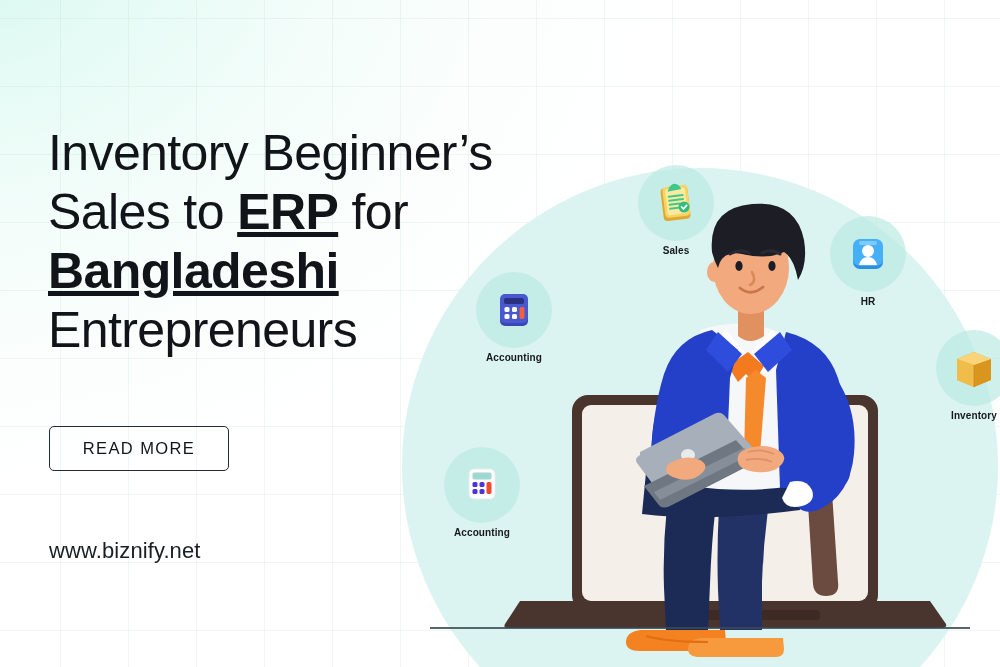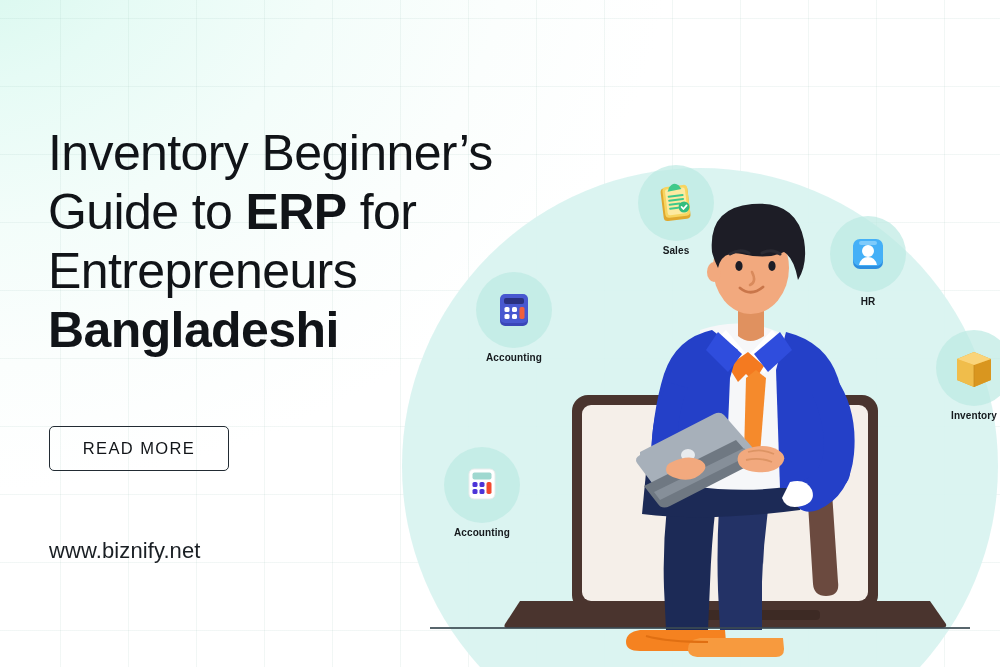--- a/index.html
+++ b/index.html
@@ -60,21 +60,21 @@
     position: absolute;
     left: 48px;
     top: 124px;
     width: 560px;
     font-size: 50px;
     line-height: 59px;
     letter-spacing: -0.6px;
     color: #111418;
     font-weight: 400;
   }
-  .headline b { font-weight: 800; }
+  .headline b { font-weight: 800; text-decoration: underline; }
 
   .read-more {
     position: absolute;
     left: 49px;
     top: 426px;
     width: 180px;
     height: 45px;
     border: 1.6px solid #222b33;
     border-radius: 5px;
     background: transparent;
@@ -228,23 +228,23 @@
       <path d="M748 452 q14 -4 26 2" stroke="#dd9464" stroke-width="1.8" fill="none"></path>
       <path d="M746 460 q14 -3 26 2" stroke="#dd9464" stroke-width="1.8" fill="none"></path>
       <path d="M672 462 q16 -8 28 -2 q9 5 3 12 q-9 10 -24 7 q-13 -3 -13 -9 q0 -6 6 -8 Z" fill="#f2a97e"></path>
     </g>
   </svg>
 
   <div class="ground-line"></div>
 
   <div class="headline">
     <div><span>Inventory Beginner’s</span></div>
-    <div><span>Guide to </span><b>ERP</b><span> for</span></div>
+    <div><span>Sales to </span><b>ERP</b><span> for</span></div>
+    <div><b>Bangladeshi</b></div>
     <div><span>Entrepreneurs</span></div>
-    <div><b>Bangladeshi</b></div>
   </div>
 
   <div class="read-more">READ MORE</div>
 
   <div class="site-url">www.biznify.net</div>
 
   <div class="module mod-sales">
     <div class="halo">
       <svg width="46" height="46" viewBox="0 0 46 46">
         <rect x="9" y="7" width="27" height="33" rx="4" fill="#e0a82e" transform="rotate(-7 22 23)"></rect>

